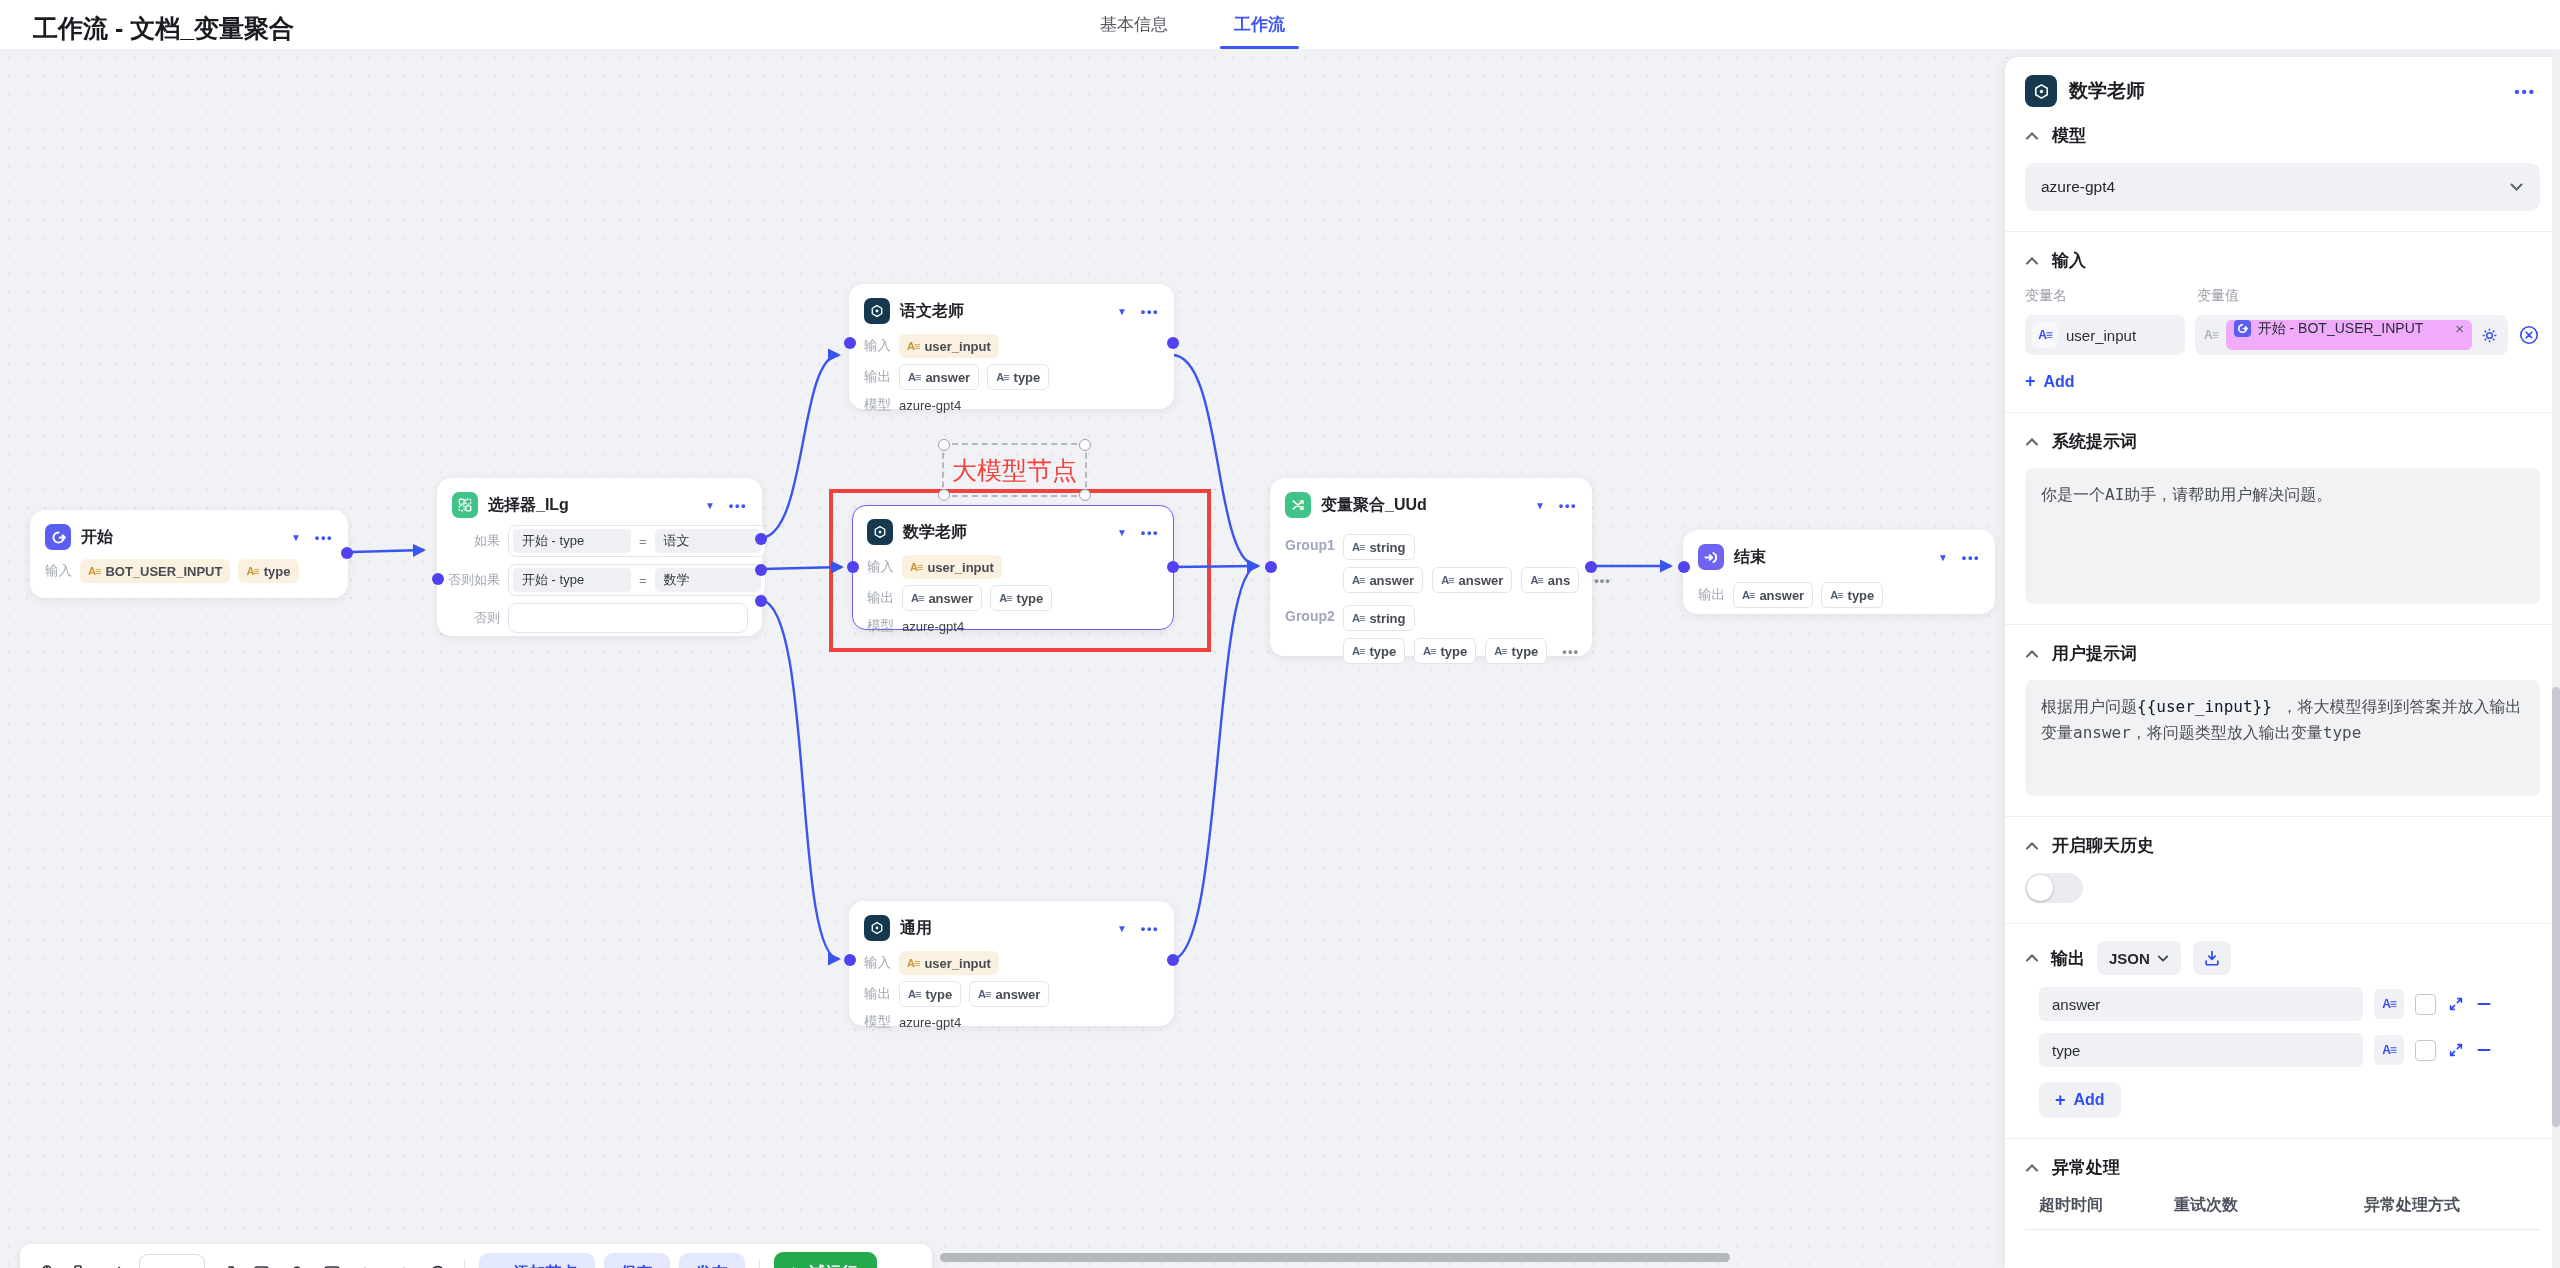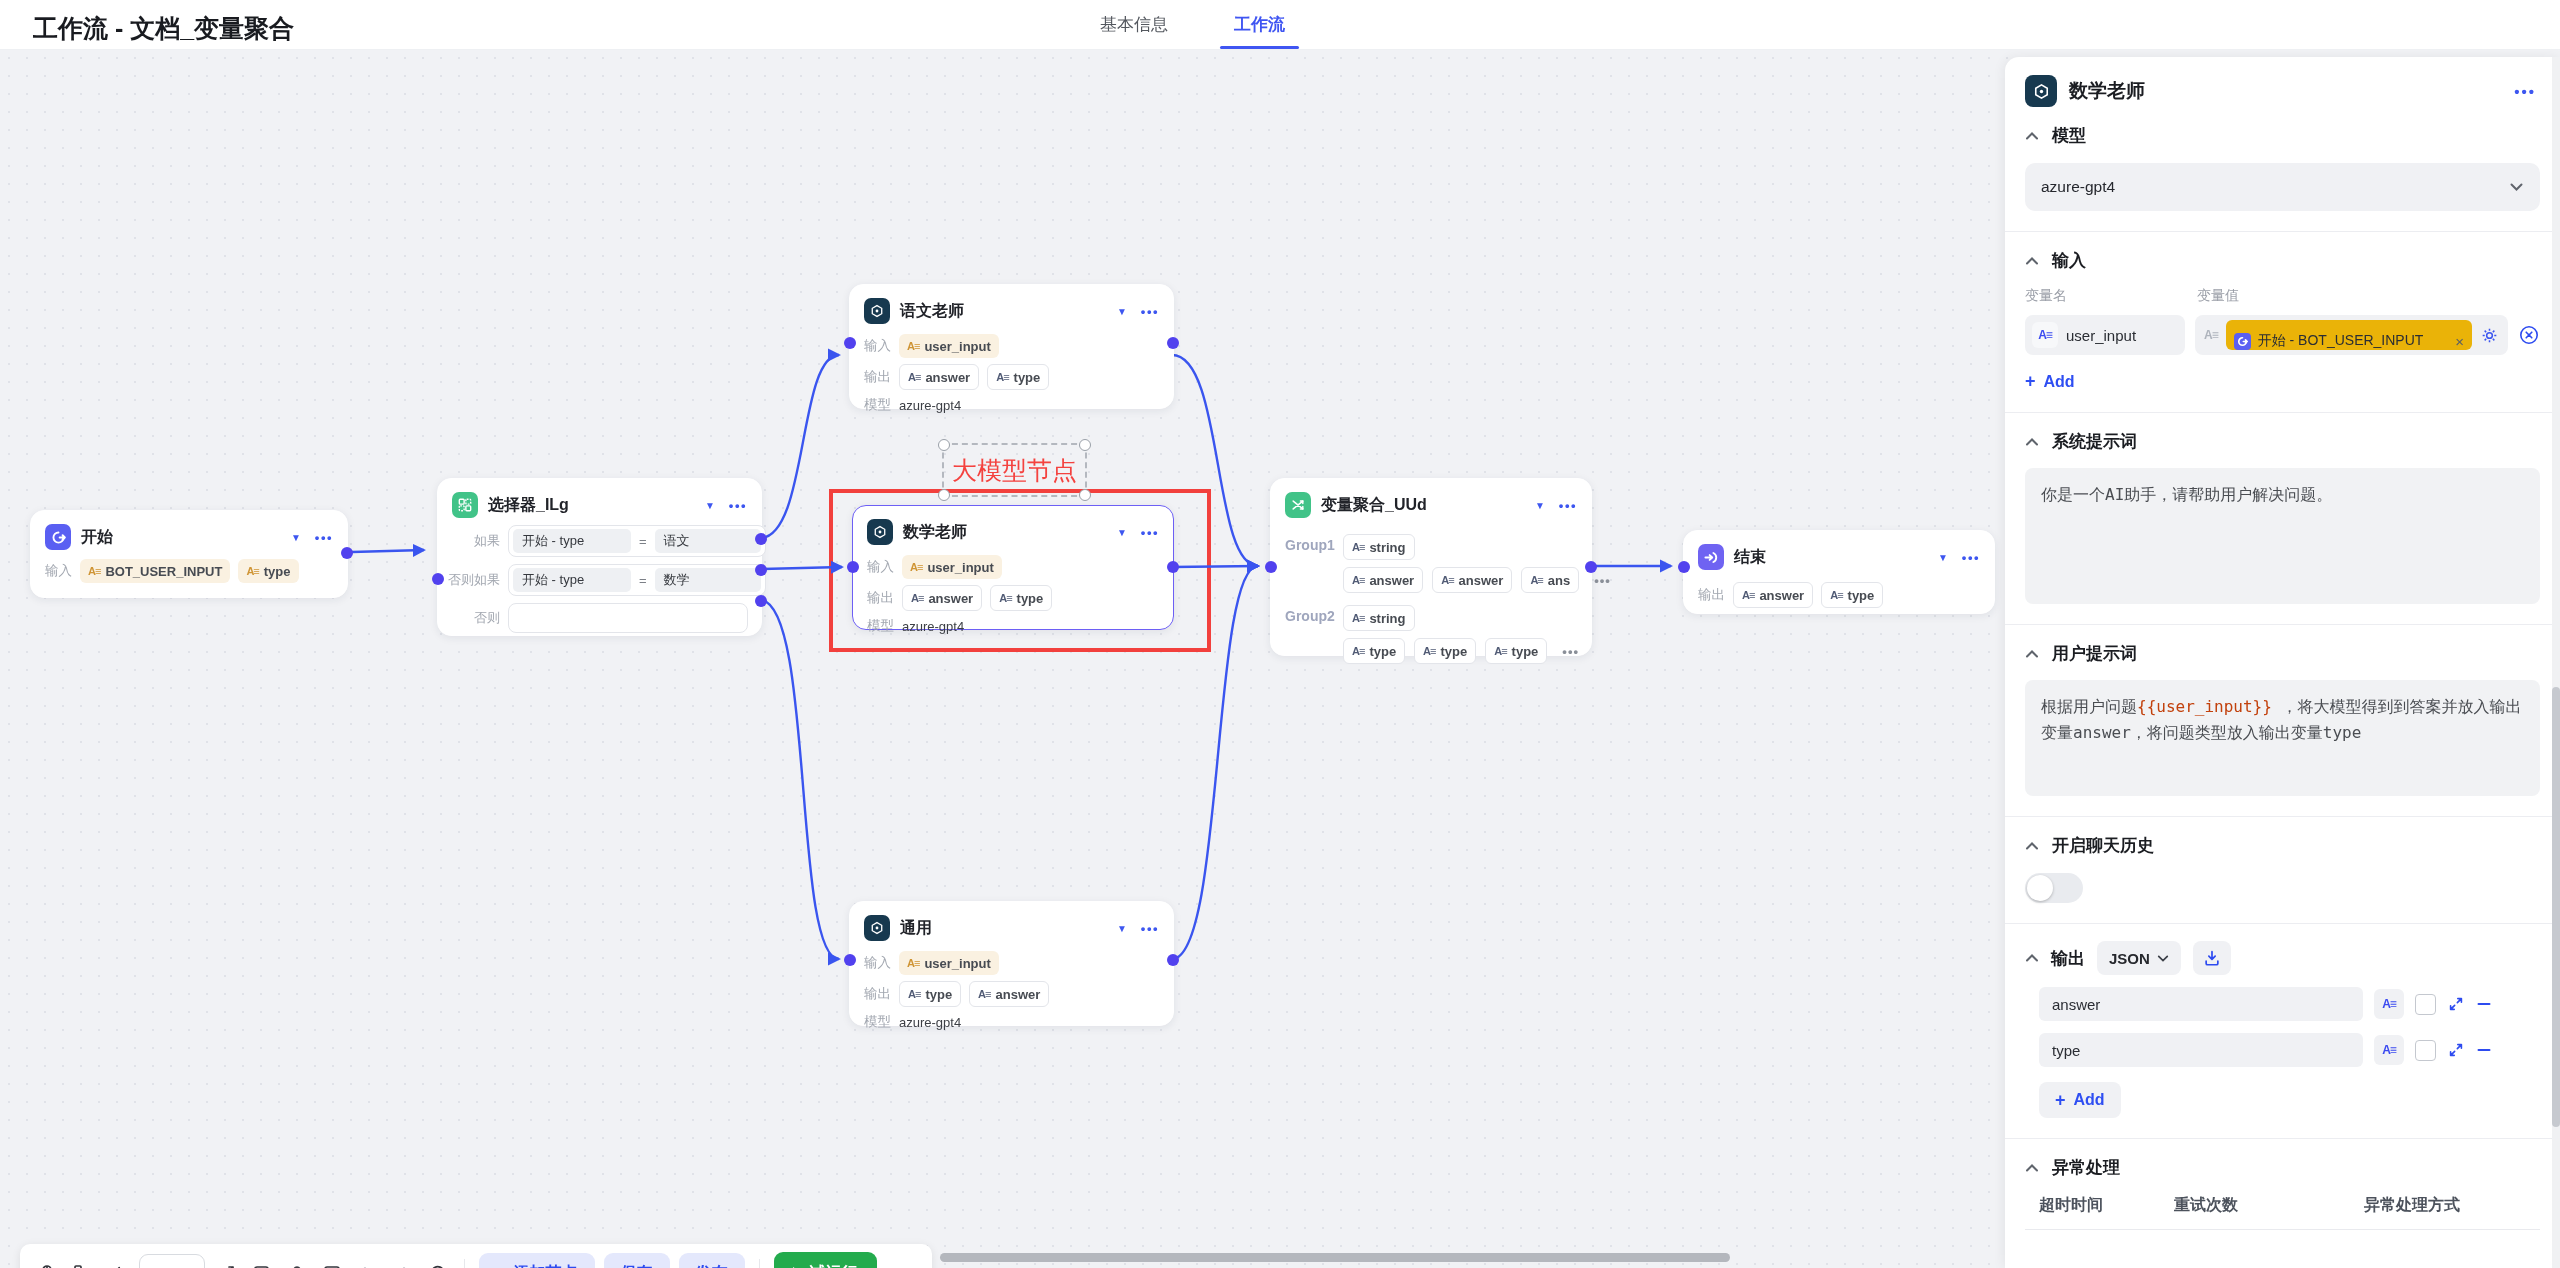--- a/index.html
+++ b/index.html
@@ -92,29 +92,29 @@
     justify-content:space-between;padding:0 16px;font-size:15.5px;color:#26282e;cursor:pointer;}
   .cols{display:flex;margin-top:15px;font-size:14px;color:#9b9fa8;}
   .col1{width:172px;} 
   .inprow{display:flex;align-items:center;margin-top:10px;gap:10px;}
   .namebox{width:160px;height:40px;background:#f0f1f4;border-radius:8px;display:flex;align-items:center;gap:8px;padding:0 7px;box-sizing:border-box;}
   .aechip{width:26px;height:26px;border-radius:6px;background:#f7f8fa;display:flex;align-items:center;justify-content:center;}
   .aechip .ae{color:#3b4af0;font-size:12px;}
   .nametext{font-size:15px;color:#2a2d33;}
   .valbox{flex:1;height:40px;background:#f0f1f4;border-radius:8px;display:flex;align-items:center;gap:8px;padding:0 9px;box-sizing:border-box;}
   .ae.muted{color:#aeb3bc;font-size:12px;}
-  .refpill{flex:1;height:30px;background:#eab308;border-radius:6px;display:flex;align-items:flex-end;gap:7px;padding:0 8px;min-width:0;}
+  .refpill{flex:1;height:30px;background:#f0abfc;border-radius:6px;display:flex;align-items:flex-start;gap:7px;padding:0 8px;min-width:0;}
   .refico{width:17px;height:17px;border-radius:4px;background:#5a5ff2;display:flex;align-items:center;justify-content:center;flex:none;}
   .reftext{font-size:14px;color:#2a2d33;white-space:nowrap;overflow:hidden;}
   .refx{color:#595e66;font-size:15px;margin-left:auto;cursor:pointer;}
   .addline{display:flex;align-items:center;gap:8px;color:#2e4ef2;font-weight:700;font-size:16px;margin-top:16px;cursor:pointer;width:max-content;}
   .textarea{margin-top:15px;background:#f1f2f4;border-radius:8px;padding:14px 16px;min-height:100px;
     font-family:"DejaVu Sans Mono","Liberation Mono",monospace;font-size:16px;line-height:1.65;color:#4a4d52;}
   .sysarea{min-height:108px;} .userarea{min-height:88px;}
-  .pvar{color:#c2410c;margin-top:8px;}
+  .pvar{color:#0f172a;margin-top:8px;}
   .toggle{margin-top:16px;width:58px;height:30px;background:#e9ebef;border-radius:15px;position:relative;cursor:pointer;}
   .knob{position:absolute;left:2px;top:2px;width:26px;height:26px;border-radius:50%;background:#fff;box-shadow:0 1px 3px rgba(0,0,0,.25);}
   .outhead{display:flex;align-items:center;gap:12px;}
   .jsonpill{display:flex;align-items:center;gap:7px;background:#f0f1f4;border-radius:8px;height:34px;padding:0 12px;
     font-size:15px;color:#26282d;font-weight:600;cursor:pointer;}
   .dlpill{background:#f0f1f4;border-radius:8px;height:34px;width:38px;display:flex;align-items:center;justify-content:center;cursor:pointer;}
   .outrow{display:flex;align-items:center;gap:11px;margin-top:12px;padding-left:14px;}
   .outinput{width:324px;height:34px;background:#f0f1f4;border-radius:6px;display:flex;align-items:center;padding:0 13px;
     font-size:15px;color:#2a2d33;box-sizing:border-box;}
   .outae{width:30px;height:30px;background:#f0f1f4;border-radius:6px;display:flex;align-items:center;justify-content:center;}

